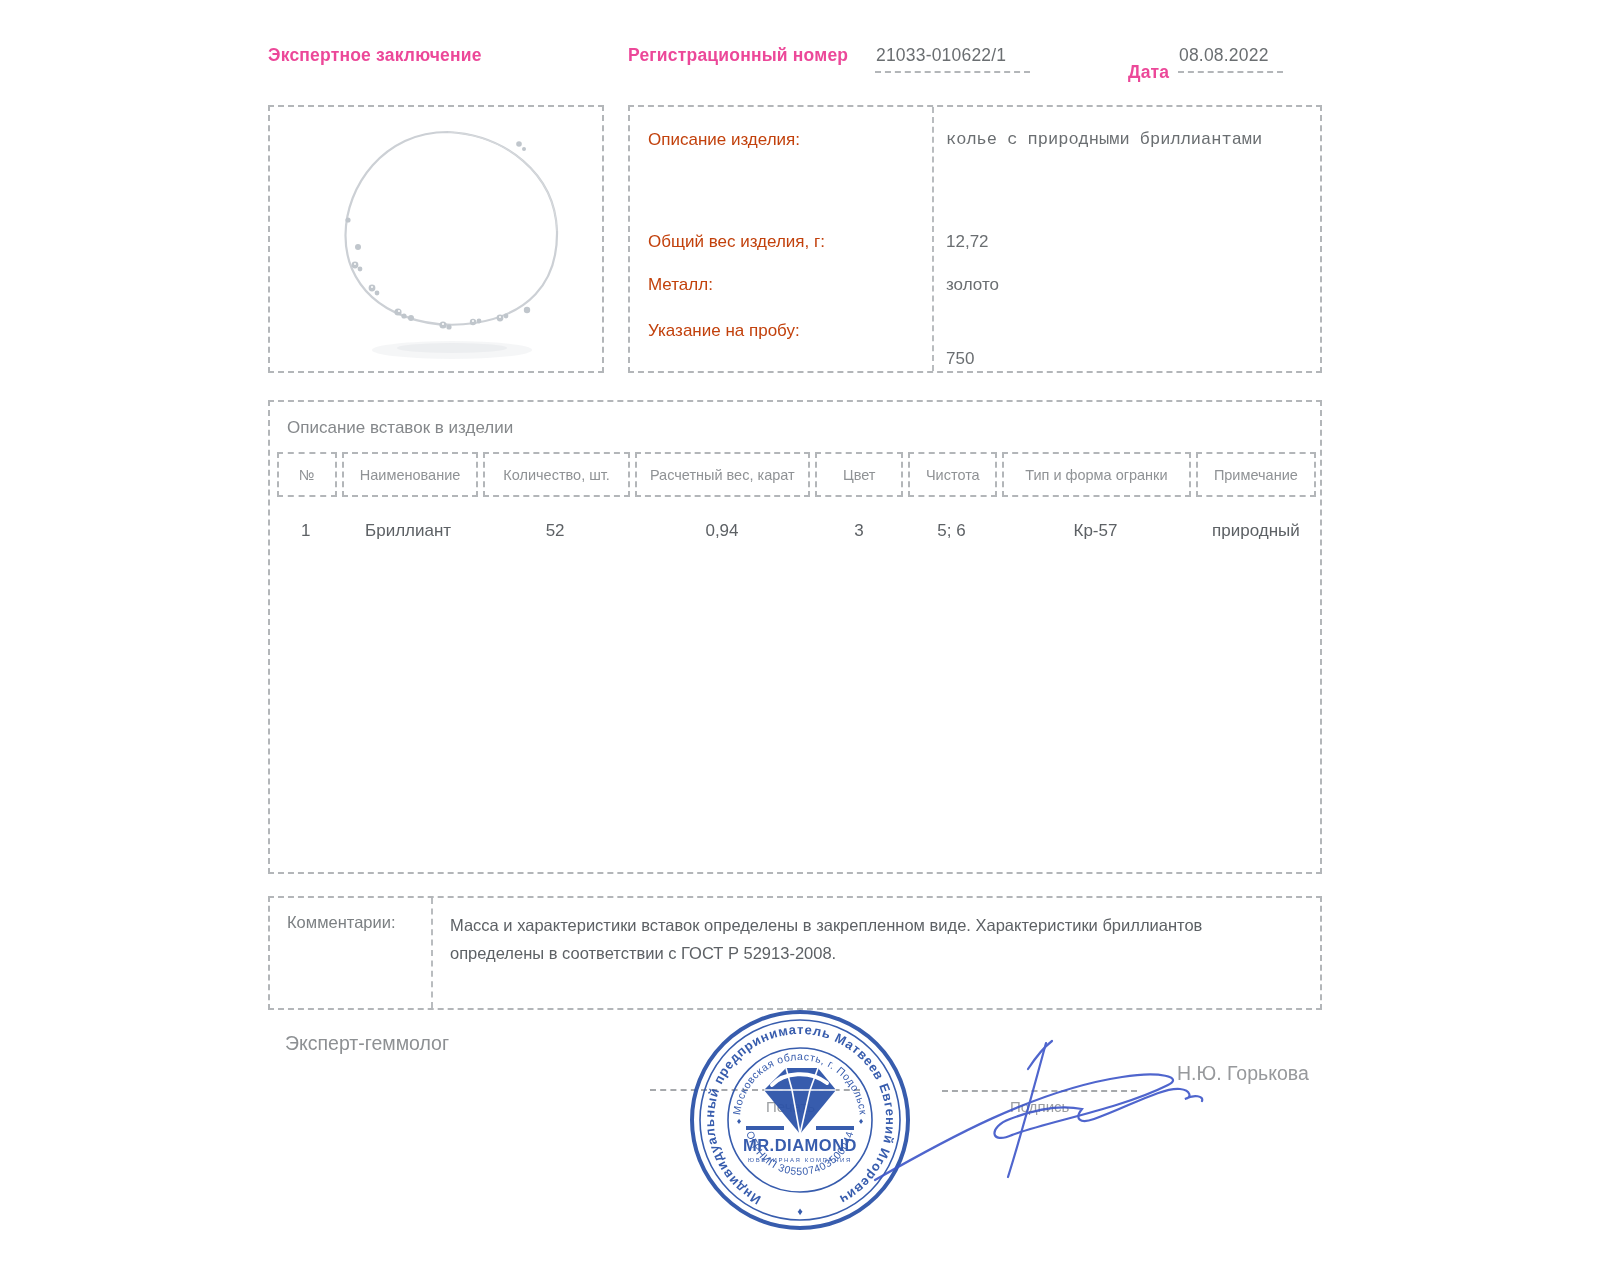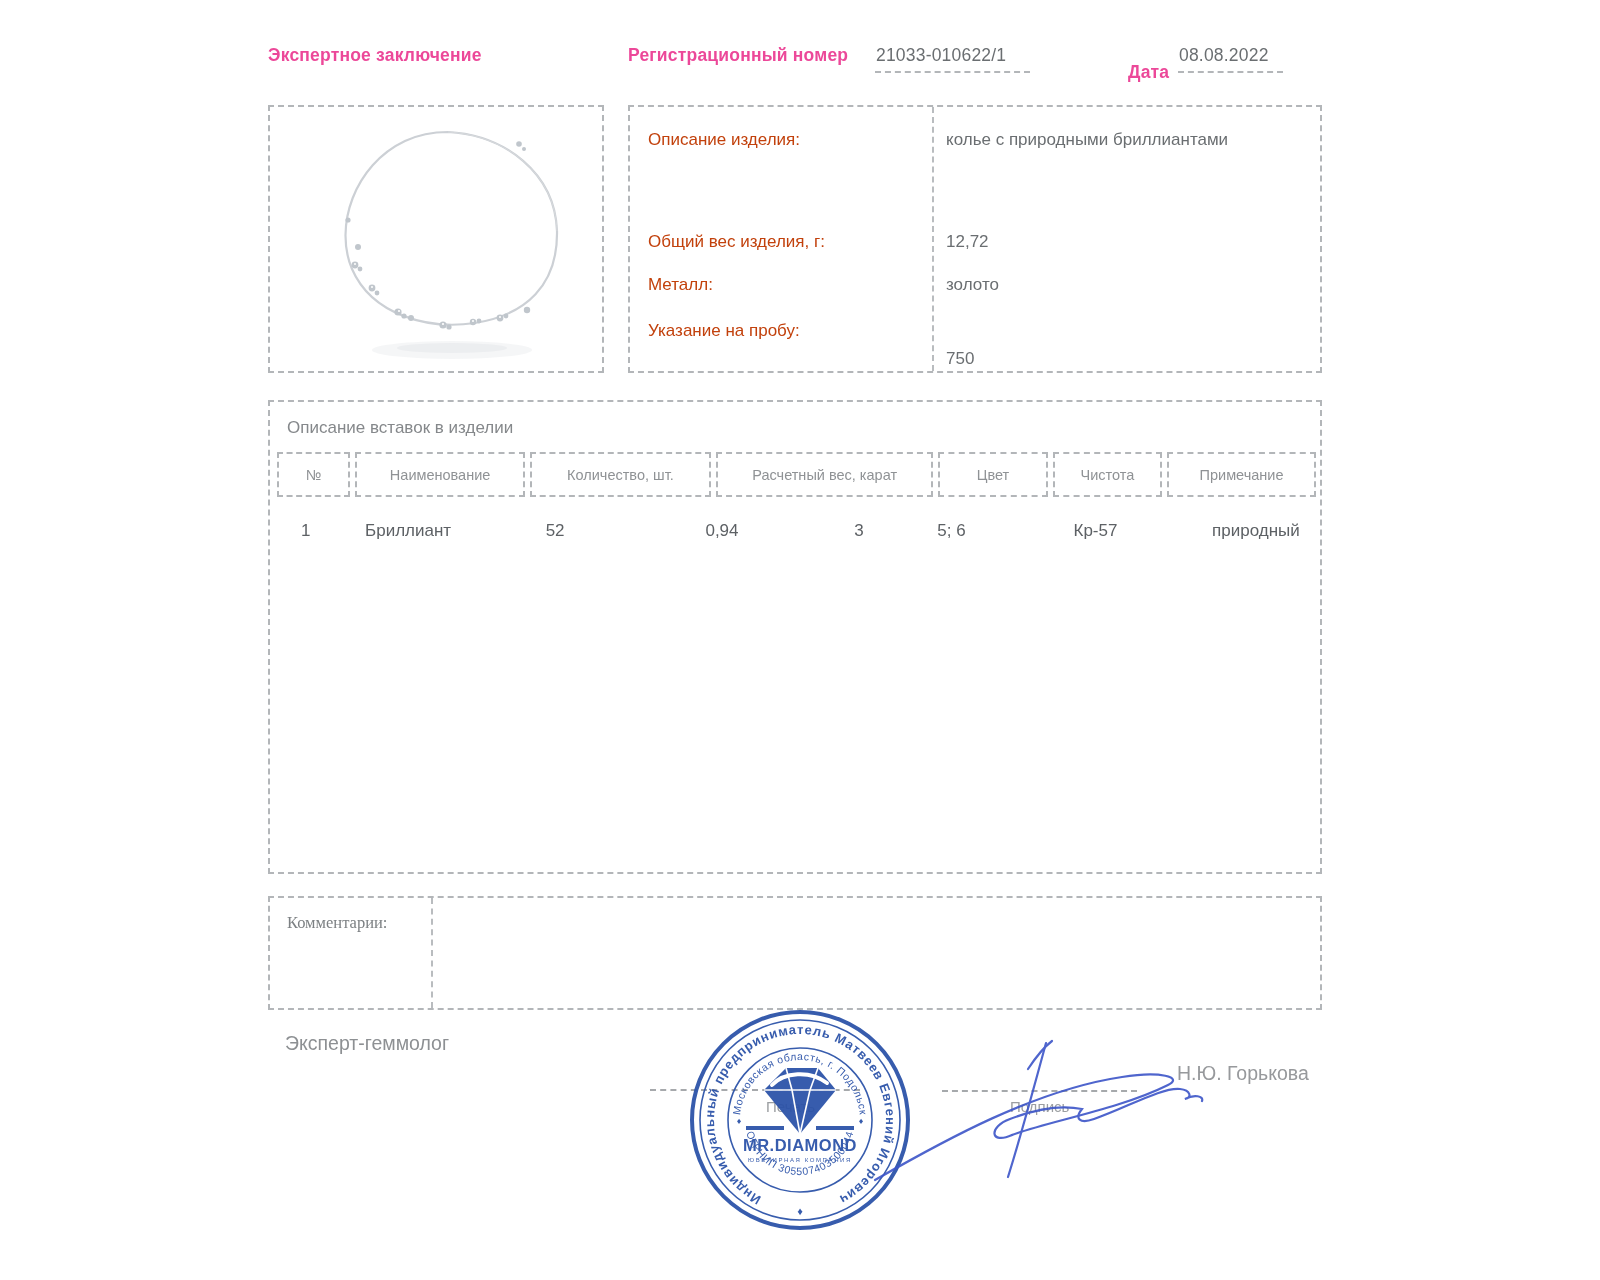--- a/index.html
+++ b/index.html
@@ -18,21 +18,21 @@
   .tbl-title{position:absolute;left:17px;top:16px;font-size:17px;color:#85888b;}
   .tbl-head{position:absolute;left:7px;right:4px;top:50px;height:45px;display:flex;gap:5px;}
   .tbl-head .cell{border:2px dashed #b3b6b9;box-sizing:border-box;display:flex;align-items:center;justify-content:center;
                   font-size:14.5px;color:#8f9295;flex-basis:0;}
   .tbl-row{position:absolute;left:7px;right:4px;top:112px;height:34px;display:flex;gap:5px;}
   .tbl-row .cell{display:flex;align-items:center;justify-content:center;font-size:17px;color:#5d6165;flex-basis:0;}
   .c0{flex-grow:58;}.c1{flex-grow:138;}.c2{flex-grow:148;}.c3{flex-grow:178;}
   .c4{flex-grow:88;}.c5{flex-grow:88;}.c6{flex-grow:192;}.c7{flex-grow:121;}
   
   .com-divider{position:absolute;left:161px;top:0;height:100%;border-left:2px dashed #b9bcbf;}
-  .com-label{position:absolute;left:17px;top:15px;font-size:16.5px;color:#7c8083;font-family:Liberation Serif, serif;}
+  .com-label{position:absolute;left:17px;top:15px;font-size:16.5px;color:#7c8083;}
   .com-text{position:absolute;left:180px;top:14px;width:845px;font-size:16.5px;line-height:27.5px;color:#5d6165;}
   
   .expert-title{font-size:19.5px;color:#8d9093;}
   .cert-text{font-size:15px;line-height:18.5px;color:#8d9093;}
   .caption{font-size:15px;color:#9b9ea1;}
   .cap-line{position:absolute;border-top:2px dashed #a6a9ac;}
   .expert-name{font-size:19.5px;color:#97999c;}
   svg text{font-family:"Liberation Sans", sans-serif;}
 </style>
 </head>
@@ -87,55 +87,57 @@
           <circle cx="173" cy="217" r="1.1"></circle>
         <circle cx="203" cy="214" r="1"></circle>
           <circle cx="230" cy="210" r="1"></circle>
       </g>
     </svg>
   </div>
 
   <div class="dashed-box" style="left:628px;top:105px;width:694px;height:268px;">
     <div class="desc-divider"></div>
     <div class="desc-label" style="top:23px;">Описание изделия:</div>
-    <div class="desc-value" style="top:23px;">колье с природными бриллиантами</div>
+    <div class="desc-value" style="top:23px;font-family:Liberation Mono, monospace;">колье с природными бриллиантами</div>
     <div class="desc-label" style="top:125px;">Общий вес изделия, г:</div>
     <div class="desc-value" style="top:125px;">12,72</div>
     <div class="desc-label" style="top:168px;">Металл:</div>
     <div class="desc-value" style="top:168px;">золото</div>
     <div class="desc-label" style="top:214px;">Указание на пробу:</div>
     <div class="desc-value" style="top:214px;margin-top:28px;">750</div>
   </div>
 
   <div class="dashed-box" style="left:268px;top:400px;width:1054px;height:474px;">
     <div class="tbl-title">Описание вставок в изделии</div>
     <div class="tbl-head">
       <div class="cell c0">№</div>
       <div class="cell c1">Наименование</div>
       <div class="cell c2">Количество, шт.</div>
       <div class="cell c3">Расчетный вес, карат</div>
       <div class="cell c4">Цвет</div>
       <div class="cell c5">Чистота</div>
+      <div class="cell c6">Тип и форма огранки</div>
       <div class="cell c7">Примечание</div>
     </div>
     <div class="tbl-row">
       <div class="cell c0">1</div>
       <div class="cell c1">Бриллиант</div>
       <div class="cell c2">52</div>
       <div class="cell c3">0,94</div>
       <div class="cell c4">3</div>
       <div class="cell c5">5; 6</div>
       <div class="cell c6">Кр-57</div>
       <div class="cell c7">природный</div>
     </div>
   </div>
 
   <div class="dashed-box" style="left:268px;top:896px;width:1054px;height:114px;">
     <div class="com-divider"></div>
     <div class="com-label">Комментарии:</div>
+    <div class="com-text">Масса и характеристики вставок определены в закрепленном виде. Характеристики бриллиантов определены в соответствии с ГОСТ Р 52913-2008.</div>
   </div>
 
   <div class="abs expert-title" style="left:285px;top:1032px;text-align:center;">Эксперт-геммолог</div>
 
   <div class="cap-line" style="left:650px;top:1089px;width:210px;"></div>
   <div class="cap-line" style="left:942px;top:1090px;width:195px;"></div>
   <div class="abs caption" style="left:766px;top:1098px;">Печать</div>
   <div class="abs caption" style="left:1010px;top:1098px;">Подпись</div>
   <div class="abs expert-name" style="left:1177px;top:1062px;">Н.Ю. Горькова</div>
 

